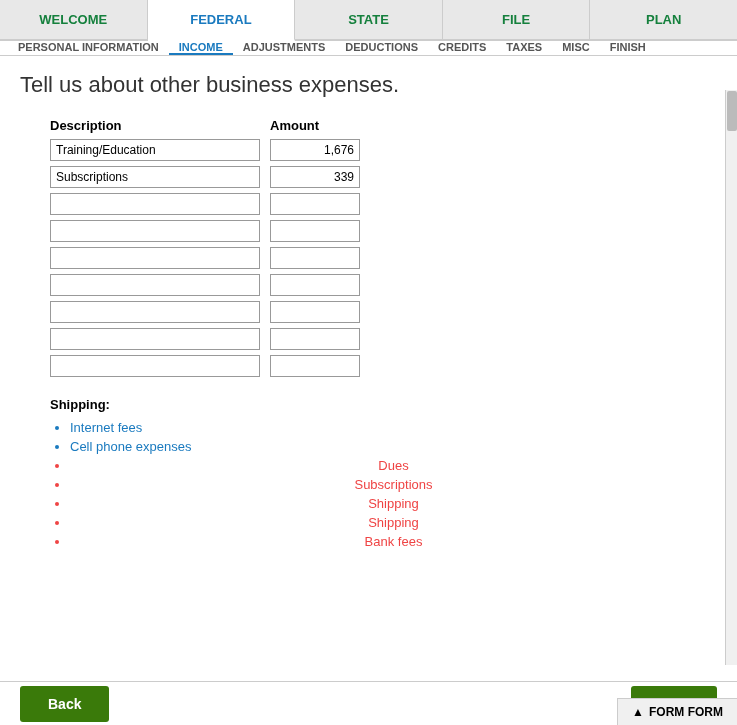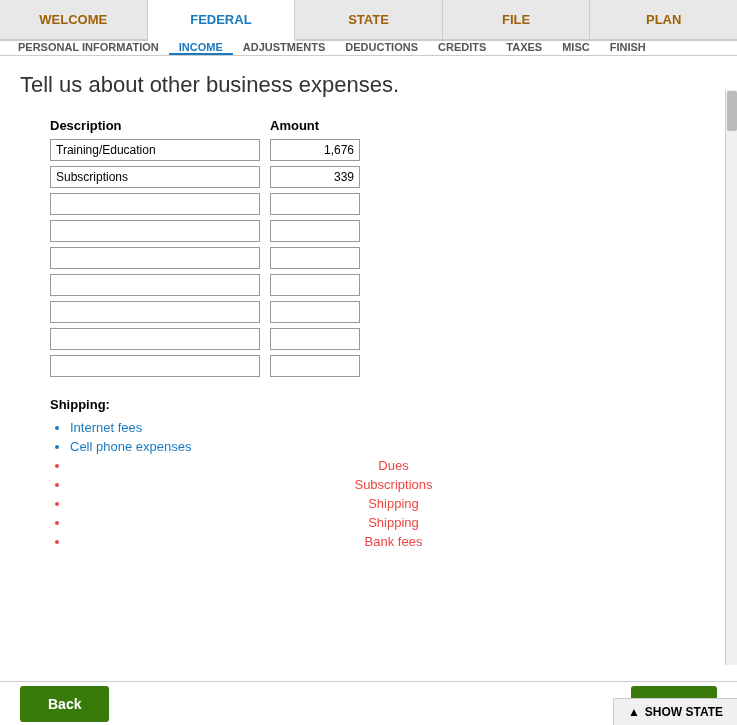--- a/index.html
+++ b/index.html
@@ -10,21 +10,21 @@
       display: flex;
       border-bottom: 2px solid #ccc;
       background: #f0f0f0;
     }
     .top-nav-tab {
       flex: 1;
       text-align: center;
       padding: 12px 0;
       font-size: 13px;
       font-weight: bold;
-      color: #a16207;
+      color: #15803d;
       cursor: pointer;
       border-right: 1px solid #ccc;
       background: #e8e8e8;
       text-transform: uppercase;
     }
     .top-nav-tab:last-child { border-right: none; }
     .top-nav-tab.active {
       background: #fff;
       color: #1a7abf;
       border-bottom: 2px solid #fff;
@@ -289,14 +289,14 @@
   <div class="scroll-thumb"></div>
 </div>
 
 <div class="bottom-bar">
   <button class="btn-back">Back</button>
   <button class="btn-next">Next</button>
 </div>
 
 <div class="show-form-bar" style="bottom: 0; right: 0; position: absolute;">
   <span>▲</span>
-  <span>SHOW STATE</span>
+  <span>FORM FORM</span>
 </div>
 
 </body></html>

